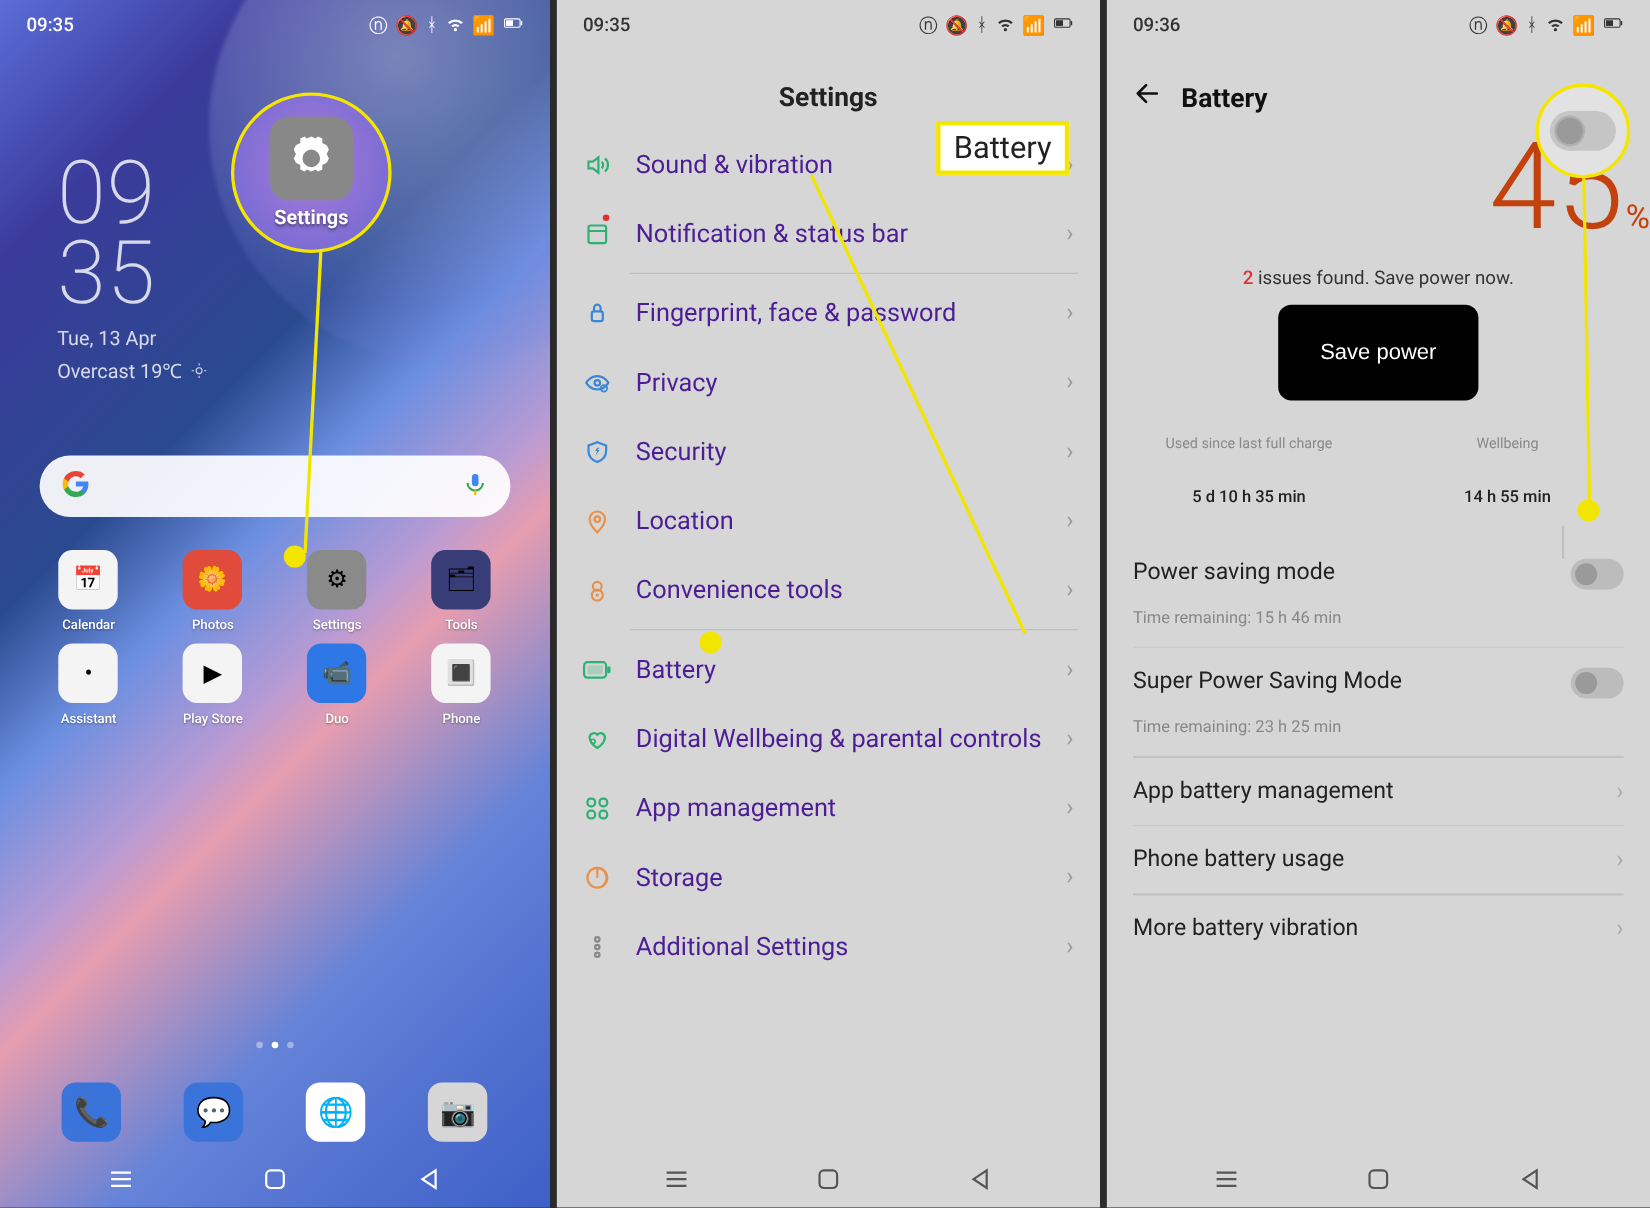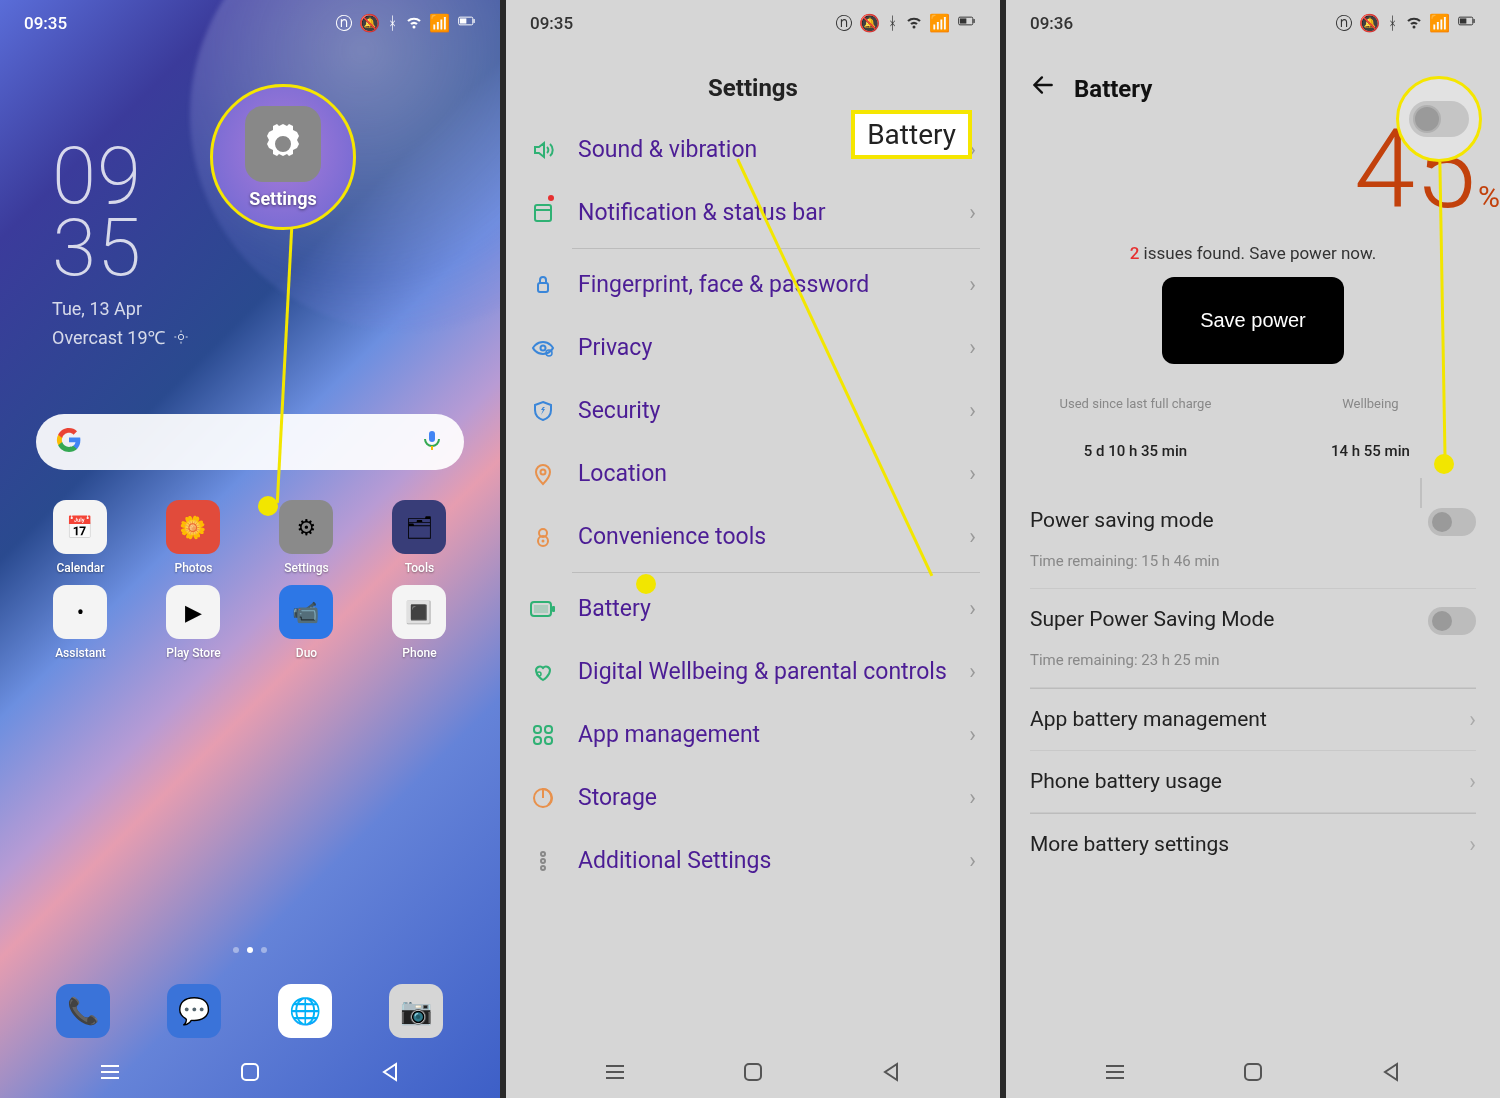--- a/index.html
+++ b/index.html
@@ -722,21 +722,21 @@
           <div class="brow">
             <div class="btxt">
               <div class="t">Phone battery usage</div>
             </div>
             <span class="chev3">›</span>
           </div>
           <div class="sep-thin"></div>
           <div class="bdiv"></div>
           <div class="brow">
             <div class="btxt">
-              <div class="t">More battery settings</div>
+              <div class="t">More battery vibration</div>
             </div>
             <span class="chev3">›</span>
           </div>
         </div>
 
     <div class="vbar"></div>
 
     <div class="nav-bar dark">
       <div class="nav-btn">
             <svg class="nav-ic" width="22" height="16" viewBox="0 0 22 16" stroke-width="2">

